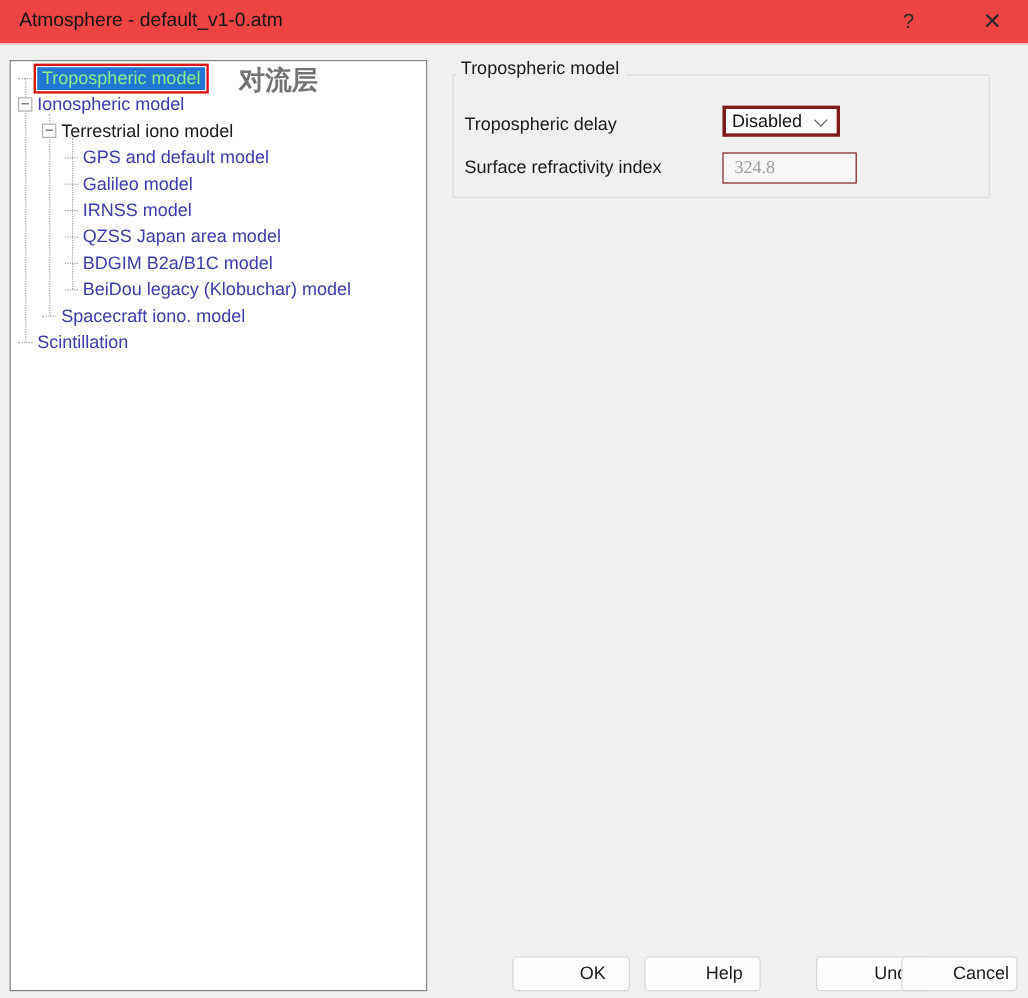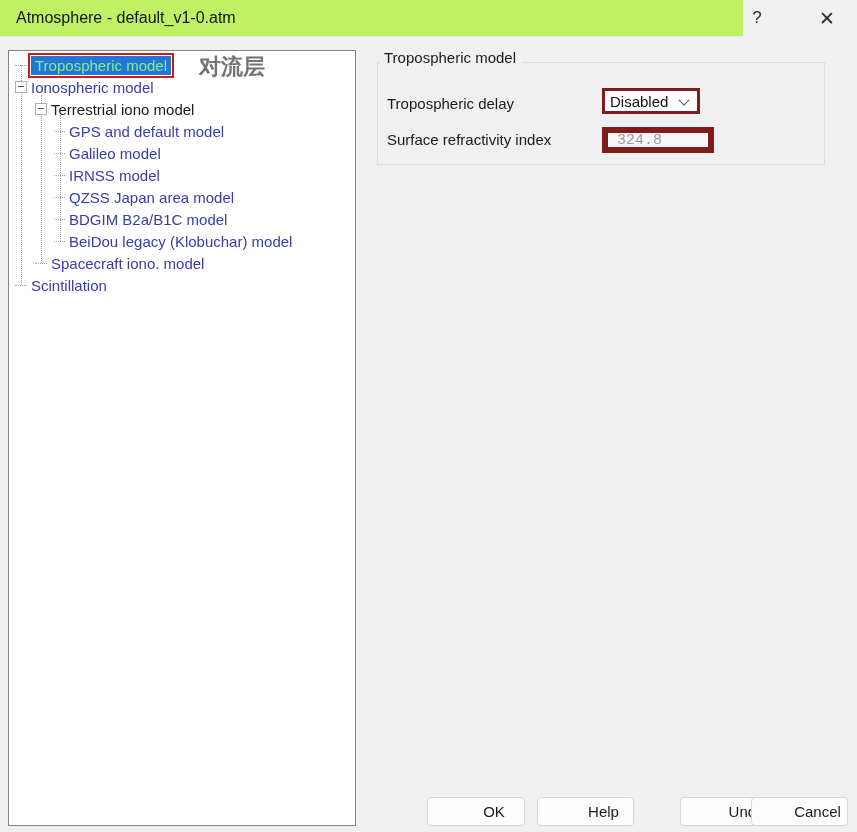--- a/index.html
+++ b/index.html
@@ -7,22 +7,22 @@
   body {
     position:relative;
     font-family:"Liberation Sans", sans-serif;
     background:#f0f0f0;
     color:#1a1a1a;
     overflow:hidden;
   }
 
   
   .titlebar {
-    position:absolute; left:0; top:0; width:743px; height:37px;
-    background:#bef264; border-bottom:1px solid #e7e7e7;
+    position:absolute; left:0; top:0; width:857px; height:37px;
+    background:#ef4444; border-bottom:1px solid #e7e7e7;
   }
   .titlebar .title {
     position:absolute; left:16px; top:0; line-height:36px;
     font-size:16px; color:#141414; white-space:nowrap;
   }
   .cap-btn {
     position:absolute; top:2px; width:32px; height:32px;
     display:flex; align-items:center; justify-content:center;
     font-size:18px; color:#2b2b2b; cursor:default; background:transparent; border:none;
     font-family:"Liberation Sans", sans-serif;
@@ -95,23 +95,23 @@
     position:absolute; inset:0; display:flex; align-items:center;
     background:#ffffff; padding-left:5px; font-size:15px; color:#111; cursor:default;
   }
   .chev {
     position:absolute; right:9px; top:5px; width:8px; height:8px;
     border-left:1px solid #5a5a5a; border-bottom:1px solid #5a5a5a;
     transform:rotate(-45deg);
   }
   .num-input {
     position:absolute; left:225px; top:82px; width:112px; height:26px;
-    background:#f6f6f6; border:6px solid #7f1d1d; color:#9d9d9d;
+    background:#f6f6f6; border:1px solid #7f1d1d; color:#9d9d9d;
     font-size:15px; padding-left:9px;
-    font-family:Liberation Mono, monospace;
+    font-family:Liberation Serif, serif;
   }
 
   
   .btn {
     position:absolute; top:797px; height:29px; width:97px;
     background:#fdfdfd; border:1px solid #d4d4d4; border-radius:4px;
     font-size:15px; color:#1a1a1a; cursor:default;
     font-family:"Liberation Sans", sans-serif;
     padding-left:36px;
   }

